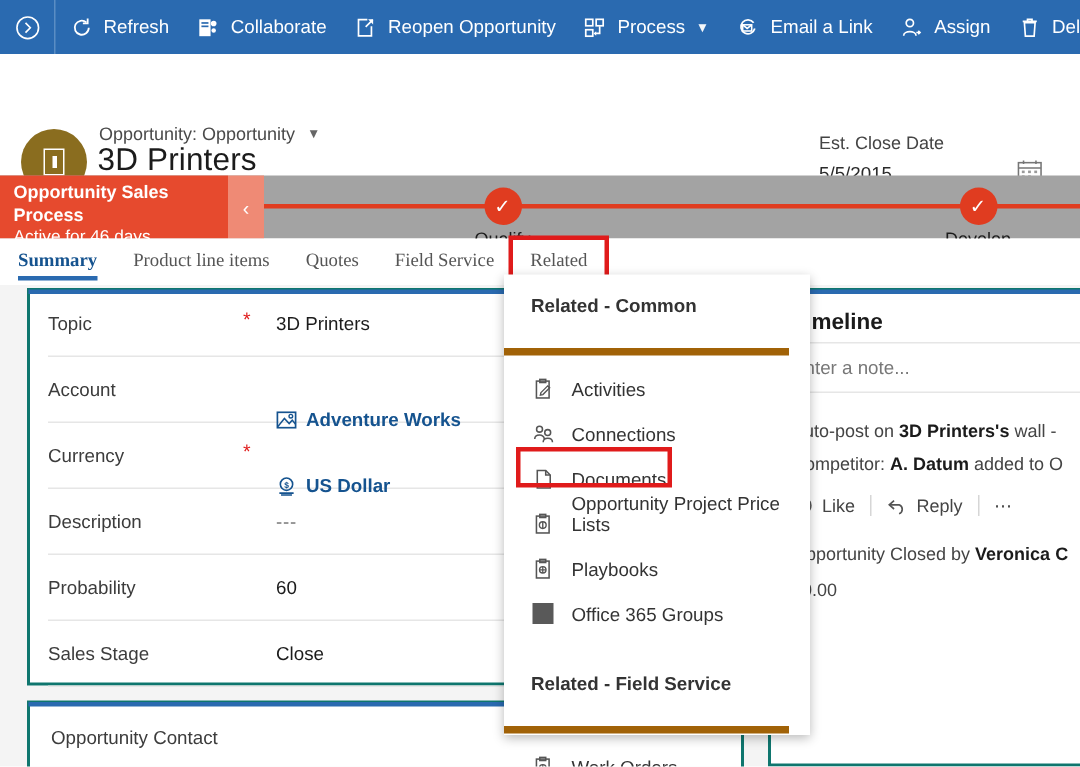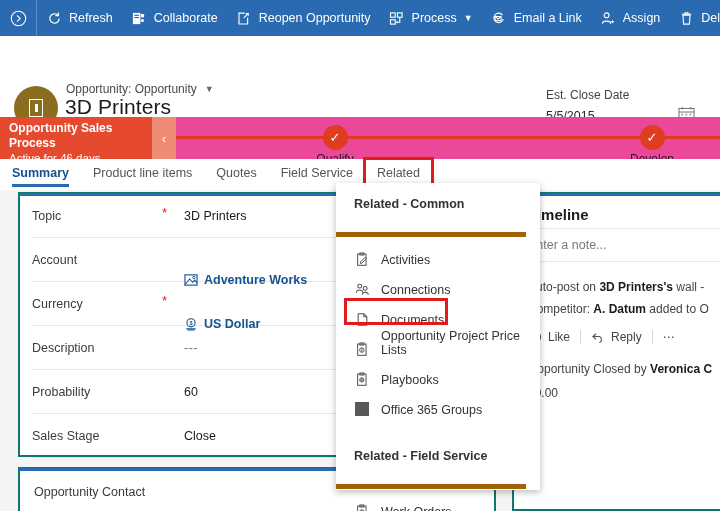--- a/index.html
+++ b/index.html
@@ -131,21 +131,21 @@
   .hdr-cal {
     position: absolute;
     left: 678px; top: 70px;
   }
 
   
   .bpf {
     position: absolute;
     left: 0; top: 117px;
     width: 720px; height: 42px;
-    background: #ec4899;
+    background: #a3a3a3;
     box-sizing: border-box;
   }
   .bpf-name {
     position: absolute;
     left: 0; top: 0;
     width: 152px; height: 42px;
     background: #e64a2e;
     color: #ffffff;
     box-sizing: border-box;
     padding: 4px 8px 0 9px;
@@ -191,20 +191,21 @@
 
   
   .tabs {
     position: absolute;
     left: 0; top: 159px;
     width: 720px; height: 31px;
     background: #ffffff;
     display: flex;
     align-items: flex-start;
     box-sizing: border-box;
+    font-family: Liberation Serif, serif;
   }
   .tab {
     position: relative;
     font-size: 12.5px;
     color: #555555;
     padding: 7px 12px 0 12px;
     height: 31px;
     box-sizing: border-box;
     white-space: nowrap;
   }

